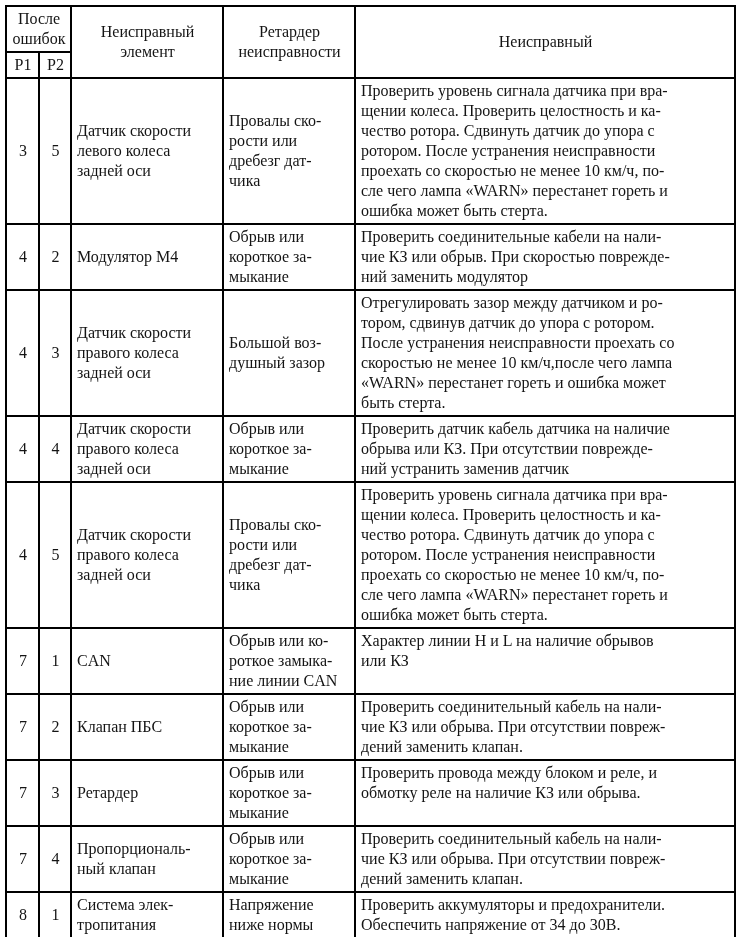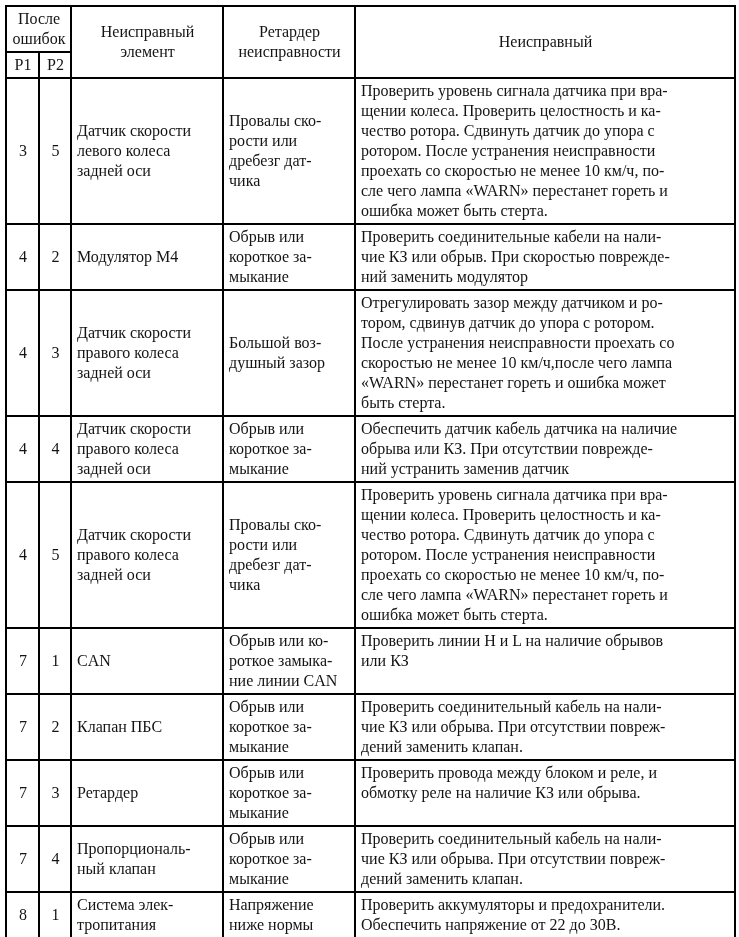--- a/index.html
+++ b/index.html
@@ -130,21 +130,21 @@
       </tr>
       <tr>
         <td class="c-code">4</td>
         <td class="c-code">4</td>
         <td class="c-element">Датчик скорости
 правого колеса
 задней оси</td>
         <td class="c-character">Обрыв или
 короткое за-
 мыкание</td>
-        <td class="c-fix">Обеспечить датчик кабель датчика на наличие
+        <td class="c-fix">Проверить датчик кабель датчика на наличие
 обрыва или КЗ. При отсутствии поврежде-
 ний устранить заменив датчик</td>
       </tr>
       <tr>
         <td class="c-code">4</td>
         <td class="c-code">5</td>
         <td class="c-element">Датчик скорости
 правого колеса
 задней оси</td>
         <td class="c-character">Провалы ско-
@@ -159,21 +159,21 @@
 сле чего лампа «WARN» перестанет гореть и
 ошибка может быть стерта.</td>
       </tr>
       <tr>
         <td class="c-code">7</td>
         <td class="c-code">1</td>
         <td class="c-element">CAN</td>
         <td class="c-character">Обрыв или ко-
 роткое замыка-
 ние линии CAN</td>
-        <td class="c-fix">Проверить линии H и L на наличие обрывов
+        <td class="c-fix">Характер линии H и L на наличие обрывов
 или КЗ</td>
       </tr>
       <tr>
         <td class="c-code">7</td>
         <td class="c-code">2</td>
         <td class="c-element">Клапан ПБС</td>
         <td class="c-character">Обрыв или
 короткое за-
 мыкание</td>
         <td class="c-fix">Проверить соединительный кабель на нали-
@@ -203,17 +203,17 @@
 дений заменить клапан.</td>
       </tr>
       <tr>
         <td class="c-code">8</td>
         <td class="c-code">1</td>
         <td class="c-element">Система элек-
 тропитания</td>
         <td class="c-character">Напряжение
 ниже нормы</td>
         <td class="c-fix">Проверить аккумуляторы и предохранители.
-Обеспечить напряжение от 22 до 30В.</td>
+Обеспечить напряжение от 34 до 30В.</td>
       </tr>
     </tbody>
   </table>
 </div>
 
 </body></html>

